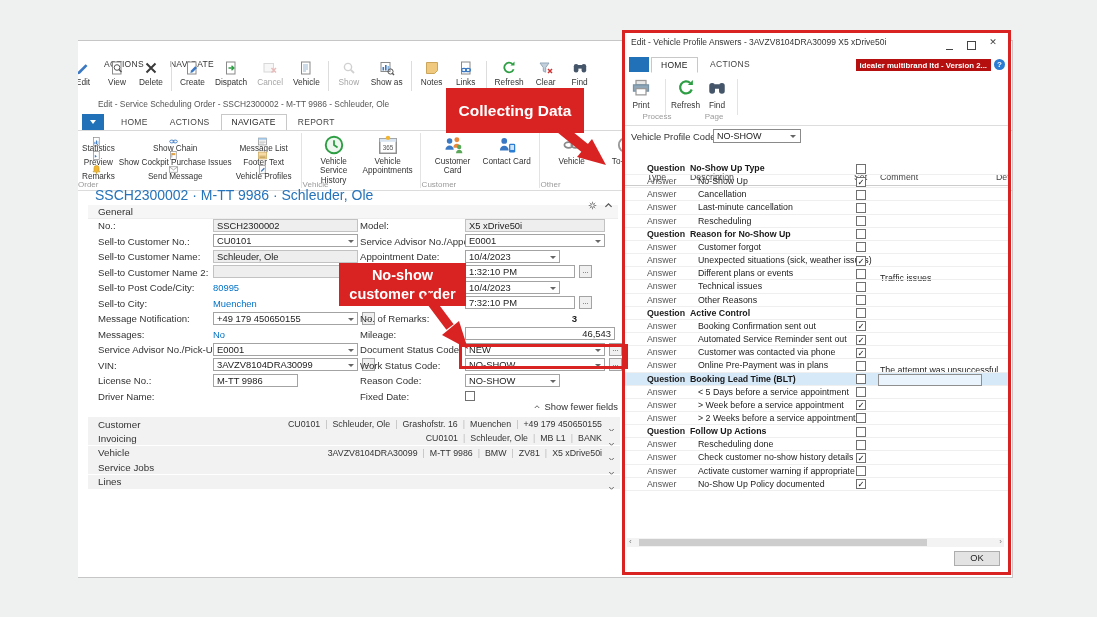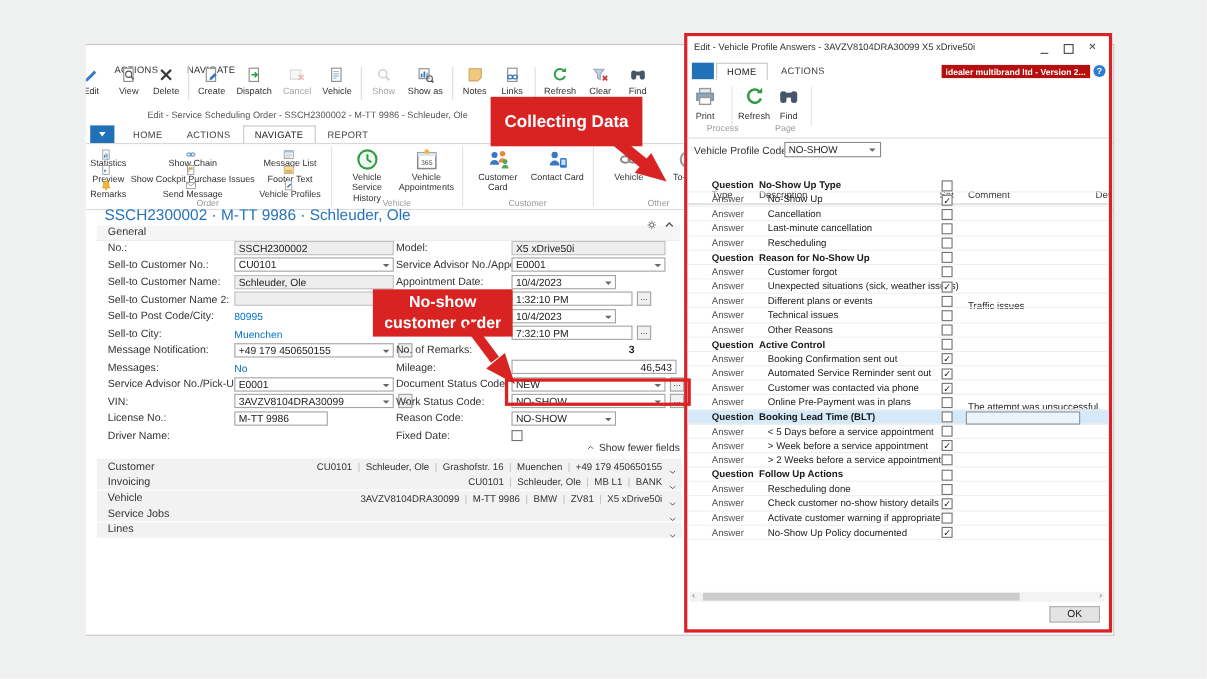--- a/index.html
+++ b/index.html
@@ -9,30 +9,30 @@
   
   #mainwin{position:absolute;left:78px;top:40px;width:934px;height:536px;background:#fff;border:1px solid #c6c6c6;border-left:none;z-index:1;overflow:hidden;}
   .menubar{position:absolute;left:0;top:12px;width:100%;height:18px;background:#fff;}
   .menubar span{display:inline-block;font-size:8.5px;color:#333;margin-left:26px;letter-spacing:.3px;}
   .toolbar{position:absolute;left:-12px;top:17px;height:39px;display:flex;align-items:flex-start;}
   .titem{display:flex;flex-direction:column;align-items:center;padding:2px 5px 0 5px;min-width:24px;cursor:default;}
   .titem .tico{width:16px;height:16px;}
   .titem .tlab{font-size:8.3px;color:#333;margin-top:1px;white-space:nowrap;}
   .titem.disabled{opacity:.45;}
   .tsep{width:1px;height:30px;background:#ddd;margin:3px 3px 0 3px;}
-  .titlerow{position:absolute;left:6px;top:56px;height:13px;display:flex;align-items:center;font-size:8.4px;color:#555;white-space:nowrap;gap:36px;}
+  .titlerow{position:absolute;left:6px;top:56px;height:13px;display:flex;align-items:center;font-size:8.4px;color:#555;white-space:nowrap;}
   .titlerow .pgico{width:10px;height:10px;margin-right:4px;}
   .tabrow{position:absolute;left:0;top:70px;width:100%;height:19px;display:flex;align-items:flex-end;}
   .appbtn{width:22px;height:16px;background:#2171b9;margin:0 6px 0 4px;display:flex;align-items:center;justify-content:center;}
   .appbtn .ccar{width:0;height:0;border-left:3.5px solid transparent;border-right:3.5px solid transparent;border-top:4px solid #fff;}
   .mtab{font-size:8.5px;color:#444;padding:3px 11px;letter-spacing:.3px;}
   .mtab.active{background:#fff;border:1px solid #c8c8c8;border-bottom:1px solid #fff;padding:2px 10px 3px 10px;position:relative;top:1px;color:#222;}
   .ribbon{position:absolute;left:0;top:89px;width:100%;height:59px;border-top:1px solid #d8d8d8;border-bottom:1px solid #dcdcdc;background:#fff;display:flex;align-items:stretch;}
   .rgroup{position:relative;padding:2px 4px 10px 4px;}
-  .rgl{position:absolute;bottom:1px;left:0;width:100%;text-align:center;font-size:8px;color:#9a9a9a;white-space:nowrap;}
+  .rgl{position:absolute;bottom:1px;left:0;width:100%;text-align:left;font-size:8px;color:#9a9a9a;white-space:nowrap;}
   .rsep{width:1px;background:#e3e3e3;margin:2px 1px;}
   .ocols{display:flex;}
   .ocol{display:flex;flex-direction:column;margin-right:4px;}
   .oitem{display:flex;align-items:center;height:14px;cursor:default;flex-direction:column;}
   .oitem .oico{width:11px;height:11px;margin-right:3px;flex:none;}
   .oitem .olab{font-size:8.2px;color:#333;white-space:nowrap;}
   .bitem{display:inline-flex;flex-direction:column;align-items:center;width:54px;vertical-align:top;cursor:default;}
   .bitem .bico{width:22px;height:22px;margin-top:1px;}
   .bitem .blab{font-size:8.2px;color:#333;text-align:center;line-height:1.15;margin-top:1px;}
   
@@ -55,21 +55,21 @@
   .showfewer{position:absolute;left:0;top:360px;width:540px;text-align:right;font-size:9.4px;color:#333;}
   .showfewer .sfi{display:inline-block;width:10px;height:8px;vertical-align:-1px;margin-right:3px;}
   .fasttabs{position:absolute;left:10px;top:376px;width:532px;}
   .ftab{position:relative;height:13.6px;margin-bottom:0.9px;background:#f2f2f2;}
   .ftab .ftl{position:absolute;left:10px;top:1.5px;font-size:9.8px;color:#333;}
   .ftab .ftv{position:absolute;right:18px;top:2px;font-size:8.8px;color:#333;white-space:nowrap;}
   .ftv .sep{color:#bbb;margin:0 5px;}
   .ftab .ftc{position:absolute;right:4px;top:3px;width:9px;height:8px;}
 
   
-  #dlgframe{position:absolute;left:622px;top:30px;width:389px;height:545px;border:3px solid #d92323;background:#f9a8d4;box-sizing:border-box;z-index:5;}
+  #dlgframe{position:absolute;left:622px;top:30px;width:389px;height:545px;border:3px solid #d92323;background:#000000;box-sizing:border-box;z-index:5;}
   #dialog{position:absolute;left:0;top:0;width:383px;height:539px;overflow:hidden;background:#fff;}
   .dtitle{position:absolute;left:0;top:0;width:100%;height:20px;}
   .dtitle .dtt{position:absolute;left:6px;top:4px;font-size:8.5px;color:#333;white-space:nowrap;}
   .wbtn{position:absolute;top:3px;width:14px;height:12px;text-align:center;color:#444;}
   .wmin{right:52px;} .wmin i{display:inline-block;width:7px;border-bottom:1px solid #444;height:8px;}
   .wmax{right:30px;} .wmax i{display:inline-block;width:7px;height:7px;border:1px solid #444;margin-top:1px;}
   .wcls{right:8px;font-size:9px;line-height:12px;}
   .dtabrow{position:absolute;left:0;top:20px;width:100%;height:22px;}
   .dappbtn{position:absolute;left:4px;top:4px;width:20px;height:15px;background:#2171b9;display:flex;align-items:center;justify-content:center;}
   .dtab{position:absolute;top:4px;font-size:8.5px;color:#444;padding:2px 9px;letter-spacing:.3px;}

